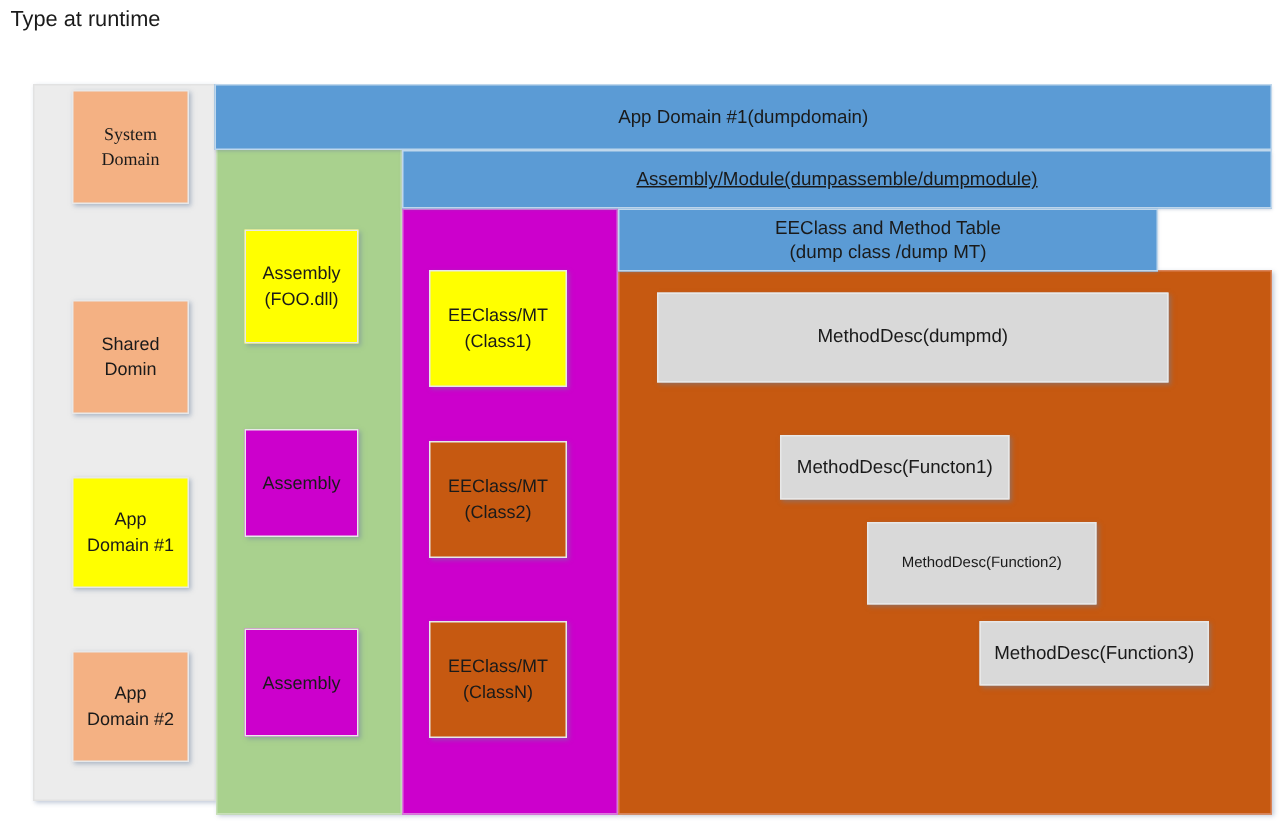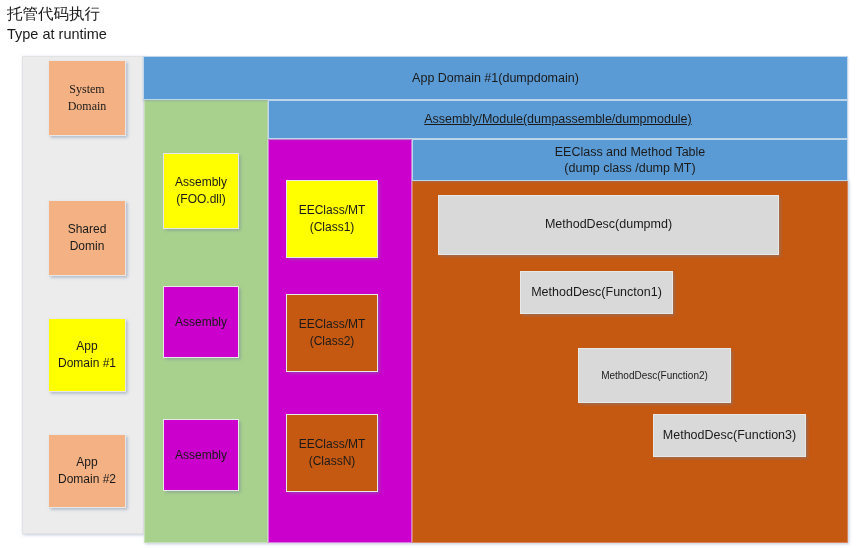--- a/index.html
+++ b/index.html
@@ -75,21 +75,21 @@
     display: flex;
     align-items: center;
     justify-content: center;
     text-align: center;
     font-size: 12.5px;
     line-height: 1.3;
     box-shadow: 0 1px 2px rgba(110,130,160,0.35);
   }
   #bar-appdomain   { left: 143px; top: 56px;  width: 705px; height: 44px; }
   #bar-assembly    { left: 268px; top: 100px; width: 580px; height: 39px; text-decoration: underline; }
-  #bar-eeclass     { left: 412px; top: 139px; width: 436px; height: 42px; }
+  #bar-eeclass     { left: 412px; top: 139px; width: 360px; height: 42px; }
 
   
   .box {
     position: absolute;
     box-sizing: border-box;
     display: flex;
     align-items: center;
     justify-content: center;
     text-align: center;
     color: #1a1a1a;
@@ -114,29 +114,28 @@
 
   #box-assembly-foo  { left: 163px; top: 153px; width: 76px; height: 76px; }
   #box-assembly-2    { left: 163px; top: 286px; width: 76px; height: 72px; }
   #box-assembly-3    { left: 163px; top: 419px; width: 76px; height: 72px; }
 
   #box-eeclass-1     { left: 286px; top: 180px; width: 92px; height: 78px; }
   #box-eeclass-2     { left: 286px; top: 294px; width: 92px; height: 78px; }
   #box-eeclass-n     { left: 286px; top: 414px; width: 92px; height: 78px; }
 
   #box-md-dumpmd     { left: 438px; top: 195px; width: 341px; height: 60px; font-size: 12.5px; }
-  #box-md-function1  { left: 520px; top: 271px; width: 153px; height: 43px; font-size: 12.5px; }
+  #box-md-function1  { left: 520px; top: 290px; width: 153px; height: 43px; font-size: 12.5px; }
   #box-md-function2  { left: 578px; top: 348px; width: 153px; height: 55px; font-size: 10px; }
   #box-md-function3  { left: 625px; top: 414px; width: 153px; height: 43px; font-size: 12.5px; margin-left: 28px; }
 </style>
 </head>
 <body>
 
 <div id="heading">
-  <div id="title-cn">托管代码执行</div>
   <div id="title-en">Type at runtime</div>
 </div>
 
 <div class="panel" id="col-domains"></div>
 <div class="panel" id="col-assembly"></div>
 <div class="panel" id="col-eeclass"></div>
 <div class="panel" id="col-methoddesc"></div>
 
 <div class="bluebar" id="bar-appdomain">App Domain #1(dumpdomain)</div>
 

